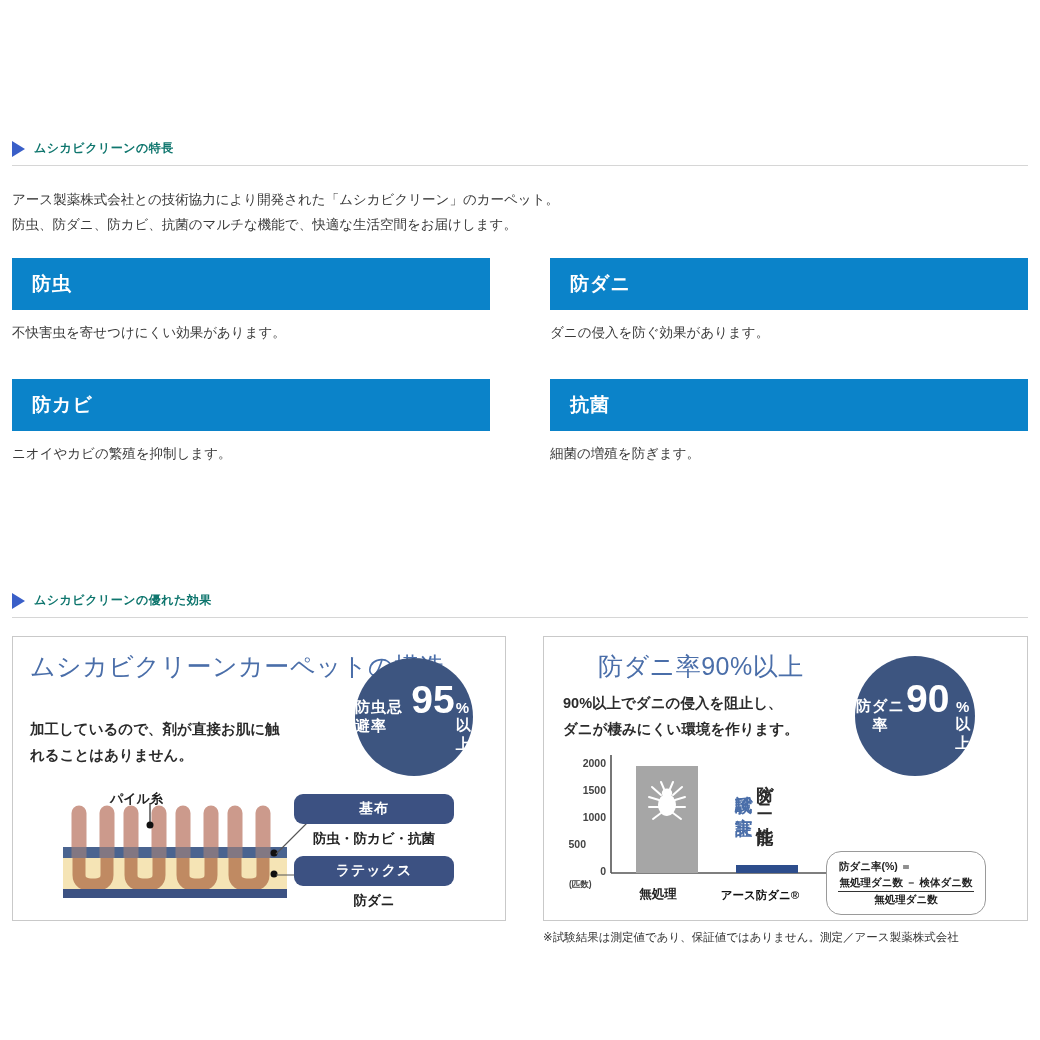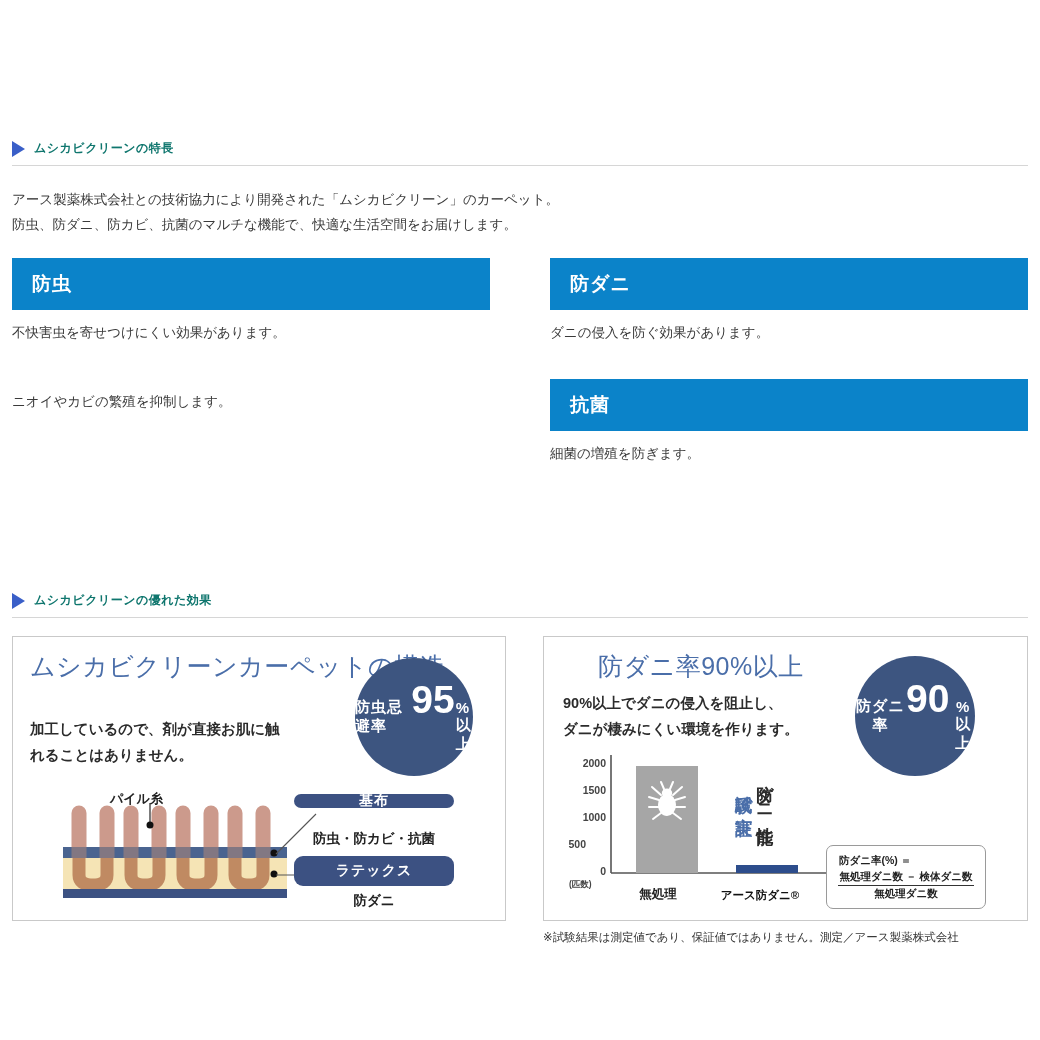--- a/index.html
+++ b/index.html
@@ -78,23 +78,23 @@
   
   .ytick{position:absolute;font-size:10.5px;font-weight:bold;color:#444;text-align:right;width:34px;}
   .unit{position:absolute;font-size:8.5px;font-weight:bold;color:#444;}
   .xlab{position:absolute;font-size:12.5px;font-weight:bold;color:#222;text-align:center;white-space:nowrap;}
   .xlab.brand{font-size:11.5px;color:#111;}
   .vtxt{
     position:absolute;writing-mode:vertical-rl;text-orientation:upright;
     font-size:17px;font-weight:bold;line-height:1.02;letter-spacing:1px;
   }
   .formula{
-    position:absolute;border:1px solid #9a9a9a;border-radius:7px;background:#fff;
+    position:absolute;border:1px solid #9a9a9a;border-radius:15px;background:#fff;
     display:flex;flex-direction:column;align-items:center;justify-content:center;
-    font-size:10.5px;color:#222;font-weight:bold;
+    font-size:10.5px;color:#222;font-weight:bold;margin-top:6px;
   }
   .formula .l1{margin-bottom:2px;align-self:flex-start;padding-left:12px;}
   .formula .l2{border-bottom:1px solid #333;padding:0 2px 1px;}
   .formula .l3{padding-top:1px;}
   .note{position:absolute;font-size:11.5px;color:#333;}
 </style>
 </head>
 <body>
 
 <div class="page">
@@ -116,20 +116,23 @@
   </div>
 
   <div class="feat" style="left:550px;top:258px;">
     <div class="bar">
       <span>防ダニ</span>
     </div>
     <div class="desc">ダニの侵入を防ぐ効果があります。</div>
   </div>
 
   <div class="feat" style="left:12px;top:379px;">
+    <div class="bar">
+      <span>防カビ</span>
+    </div>
     <div class="desc">ニオイやカビの繁殖を抑制します。</div>
   </div>
 
   <div class="feat" style="left:550px;top:379px;">
     <div class="bar">
       <span>抗菌</span>
     </div>
     <div class="desc">細菌の増殖を防ぎます。</div>
   </div>
 
@@ -197,21 +200,21 @@
     <path d="M95,30 L95,8" stroke="#111" stroke-width="1.1" fill="none"></path>
   </svg>
 
   <div class="cap-lbl" style="left:110px;top:790px;">パイル糸</div>
 
   <svg style="position:absolute;left:270px;top:800px;" width="60" height="90" viewBox="0 0 60 90">
     <path d="M6,54 L46,14" stroke="#555" stroke-width="1.1" fill="none"></path>
     <path d="M6,75 L46,75" stroke="#555" stroke-width="1.1" fill="none"></path>
   </svg>
 
-  <div class="tagbox" style="left:294px;top:794px;width:160px;height:14px;">
+  <div class="tagbox" style="left:294px;top:794px;width:160px;height:30px;">
     <span>基布</span>
   </div>
   <div class="tagsub" style="left:294px;top:830px;width:160px;">防虫・防カビ・抗菌</div>
 
   <div class="tagbox" style="left:294px;top:856px;width:160px;height:30px;">
     <span>ラテックス</span>
   </div>
   <div class="tagsub" style="left:294px;top:892px;width:160px;">防ダニ</div>
 
   <div class="panel" style="left:543px;top:636px;width:485px;height:285px;"></div>

